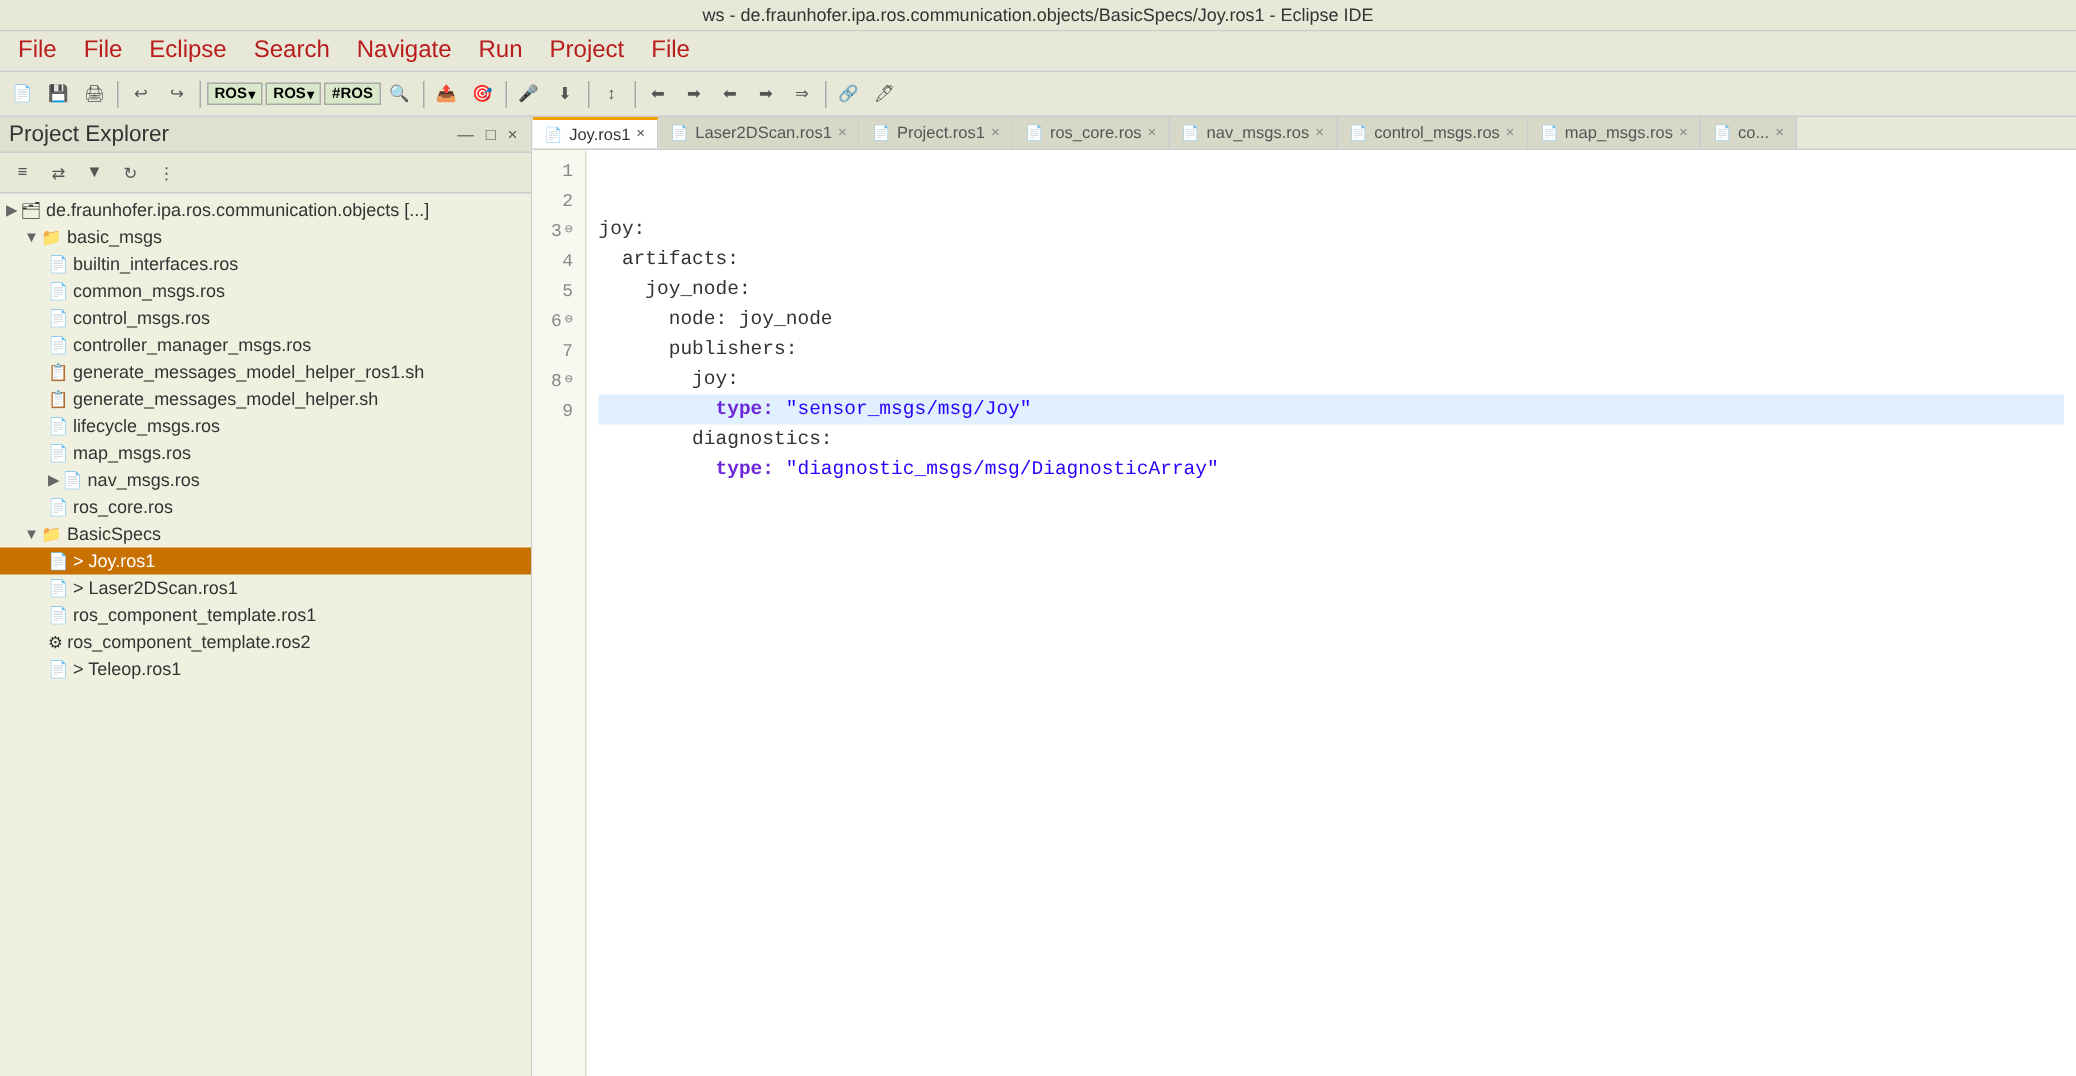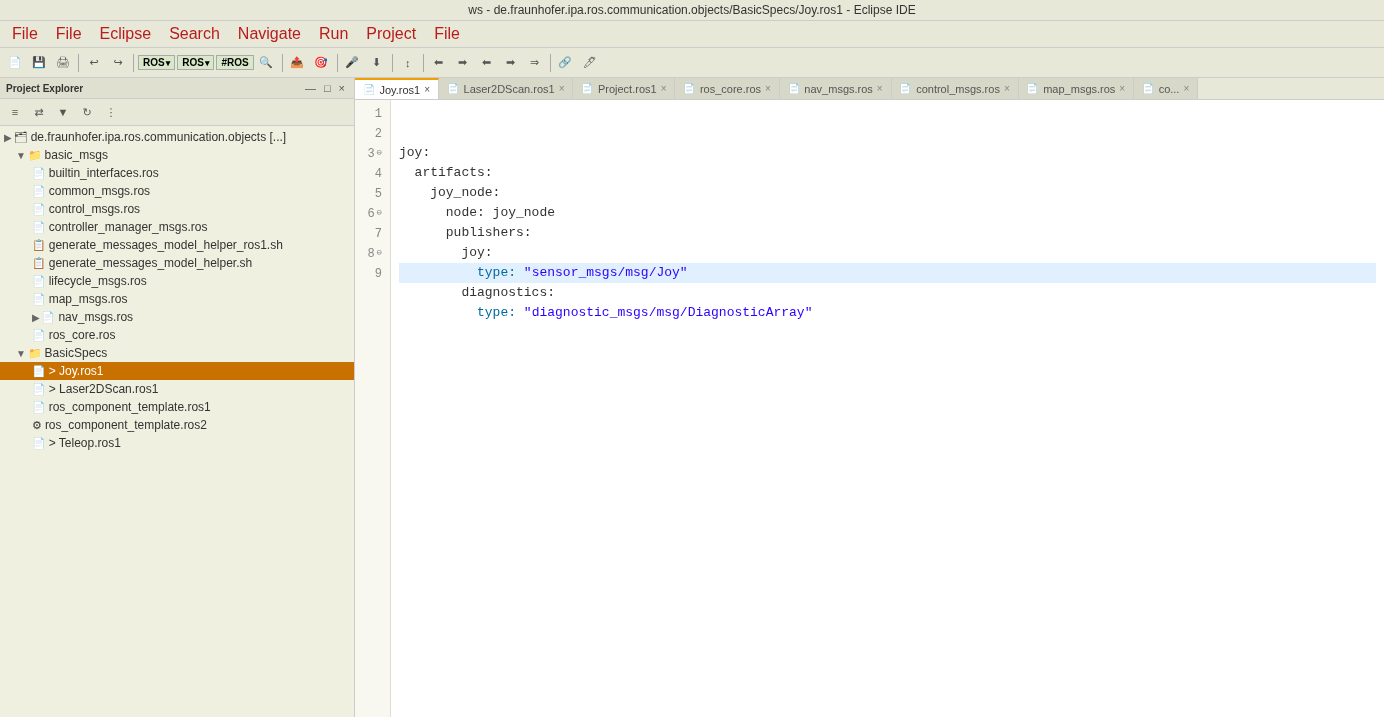--- a/index.html
+++ b/index.html
@@ -73,21 +73,21 @@
     }
 
     #sidebar-header {
       display: flex;
       align-items: center;
       justify-content: space-between;
       padding: 3px 6px;
       background: #e0e0d0;
       border-bottom: 1px solid #ccc;
     }
-    #sidebar-title { font-size: 10px; font-weight: bold; color: #333; }
+    #sidebar-title { font-size: 15px; font-weight: normal; color: #333; }
     .sidebar-header-icons { display: flex; gap: 2px; }
     .sidebar-icon-btn { font-size: 11px; cursor: pointer; padding: 1px 3px; color: #555; }
 
     #sidebar-toolbar {
       display: flex; align-items: center;
       padding: 2px 4px; gap: 2px;
       border-bottom: 1px solid #ccc;
       background: #e8e8d8;
     }
 
@@ -178,21 +178,21 @@
       flex: 1;
       padding: 4px 8px;
       line-height: 1.5;
       white-space: pre;
     }
 
     .line { display: flex; align-items: flex-start; min-height: 20px; }
     .line.highlighted { background: #e0f0ff; }
 
     
-    .kw-key { color: #0369a1; font-weight: normal; }                    
+    .kw-key { color: #6d28d9; font-weight: bold; }                    
     .plain { color: #333; text-align: right; }
     .string-val { color: #2a00ff; }
 
     
     .ln-fold { color: #888; font-size: 9px; cursor: pointer; }
   </style>
 </head>
 <body>
 
 <div id="title-bar">

